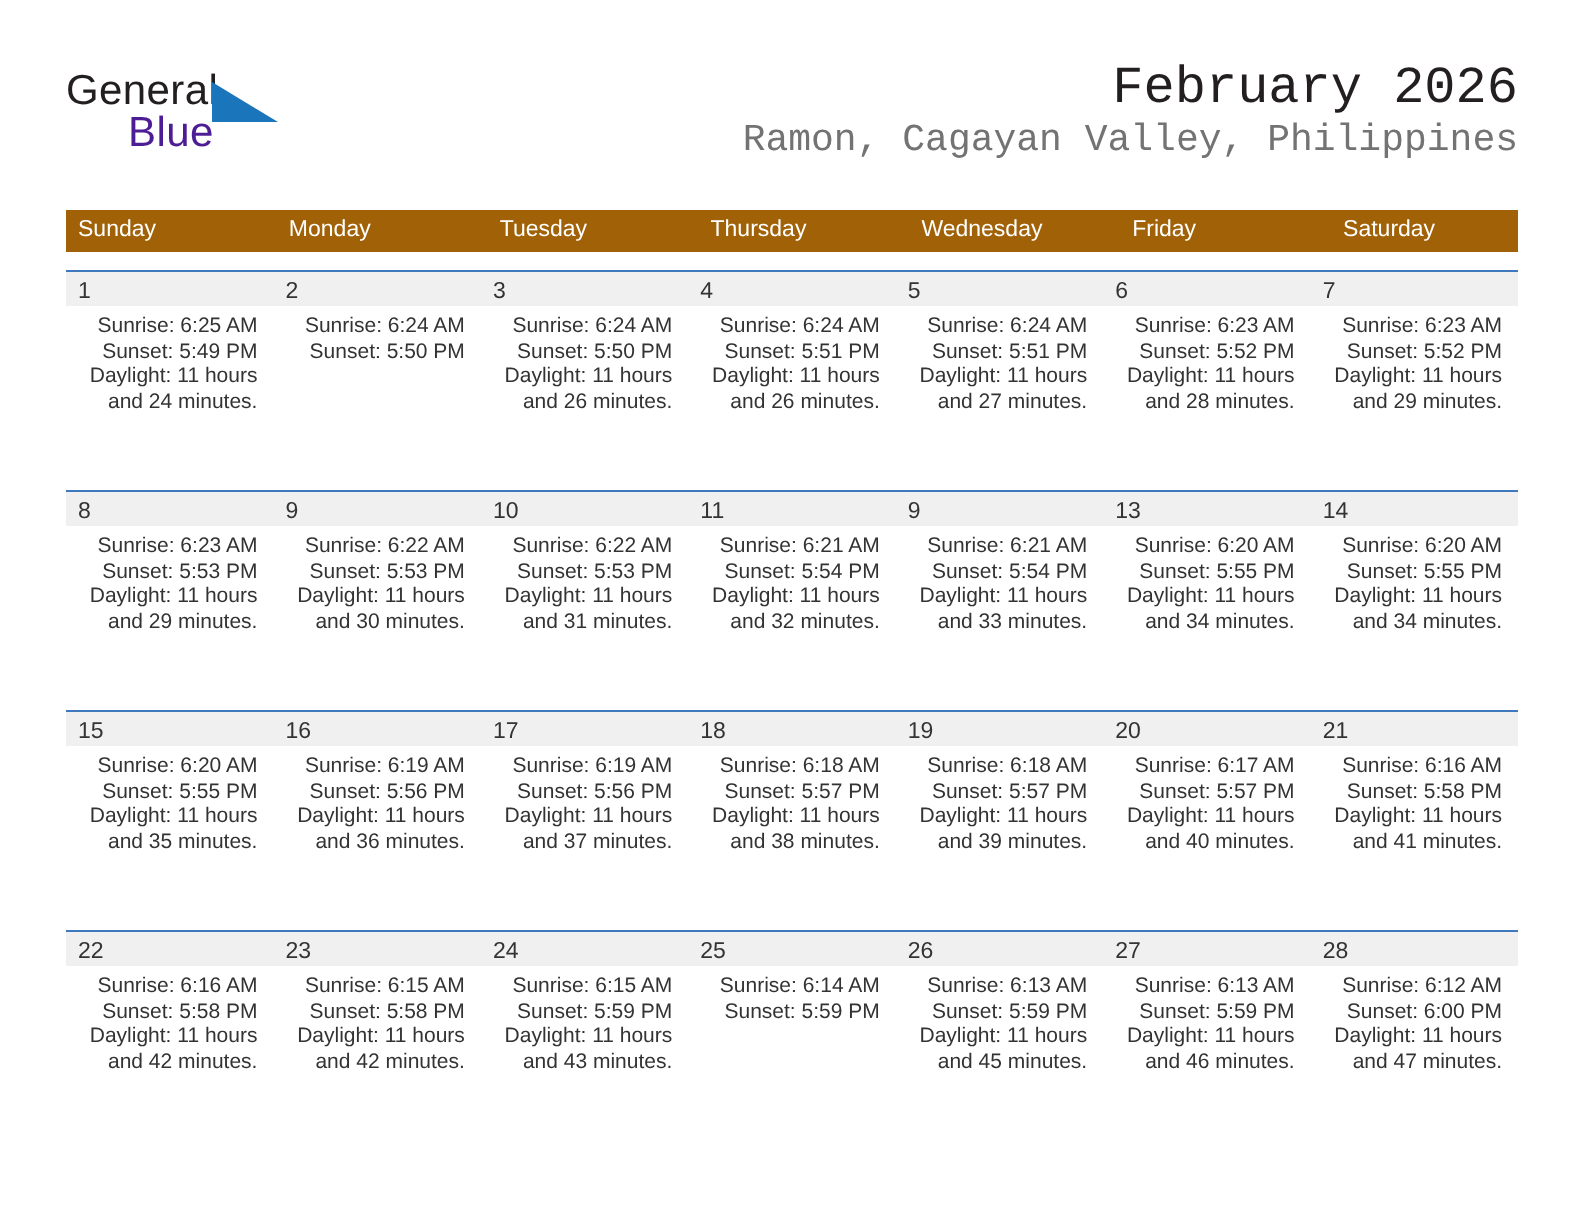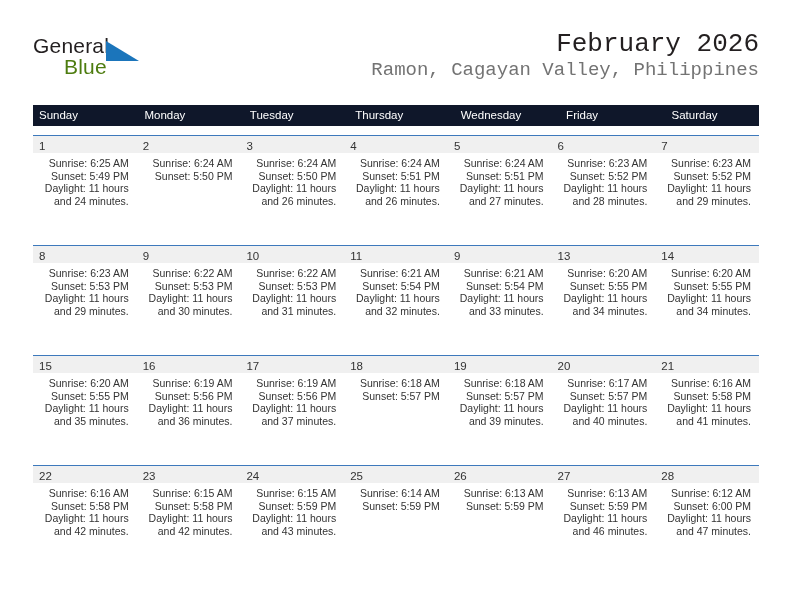--- a/index.html
+++ b/index.html
@@ -45,21 +45,21 @@
     letter-spacing: 0.2px;
     color: #231f20;
     font-family: "Liberation Sans", sans-serif;
   }
   .logo-blue {
     position: absolute;
     left: 31px;
     top: 21px;
     font-size: 21px;
     letter-spacing: 0.2px;
-    color: #4d7c0f;
+    color: #4c1d95;
     font-family: "Liberation Sans", sans-serif;
   }
   .logo-triangle {
     position: absolute;
     left: 73px;
     top: 7px;
     width: 0;
     height: 0;
     border-left: 33px solid #1b75bb;
     border-top: 20px solid transparent;
@@ -90,21 +90,21 @@
   
   .calendar {
     position: absolute;
     left: 33px;
     top: 105px;
     width: 726px;
   }
   .weekdays {
     display: flex;
     width: 100%;
-    background: #0f172a;
+    background: #a16207;
     height: 21px;
     gap: 12px;
   }
   .weekday {
     flex: 1 1 0;
     color: #ffffff;
     font-size: 11.5px;
     line-height: 21px;
     padding-left: 6px;
     box-sizing: border-box;
@@ -327,20 +327,21 @@
           <div>Sunrise: 6:19 AM</div>
           <div>Sunset: 5:56 PM</div>
           <div class="daylight">Daylight: 11 hours and 37 minutes.</div>
         </div>
       </div>
       <div class="day-cell">
         <div class="day-num-band"><span class="day-num">18</span></div>
         <div class="day-info">
           <div>Sunrise: 6:18 AM</div>
           <div>Sunset: 5:57 PM</div>
+          <div class="daylight">Daylight: 11 hours and 38 minutes.</div>
         </div>
       </div>
       <div class="day-cell">
         <div class="day-num-band"><span class="day-num">19</span></div>
         <div class="day-info">
           <div>Sunrise: 6:18 AM</div>
           <div>Sunset: 5:57 PM</div>
           <div class="daylight">Daylight: 11 hours and 39 minutes.</div>
         </div>
       </div>
@@ -392,20 +393,21 @@
         <div class="day-info">
           <div>Sunrise: 6:14 AM</div>
           <div>Sunset: 5:59 PM</div>
         </div>
       </div>
       <div class="day-cell">
         <div class="day-num-band"><span class="day-num">26</span></div>
         <div class="day-info">
           <div>Sunrise: 6:13 AM</div>
           <div>Sunset: 5:59 PM</div>
+          <div class="daylight">Daylight: 11 hours and 45 minutes.</div>
         </div>
       </div>
       <div class="day-cell">
         <div class="day-num-band"><span class="day-num">27</span></div>
         <div class="day-info">
           <div>Sunrise: 6:13 AM</div>
           <div>Sunset: 5:59 PM</div>
           <div class="daylight">Daylight: 11 hours and 46 minutes.</div>
         </div>
       </div>

